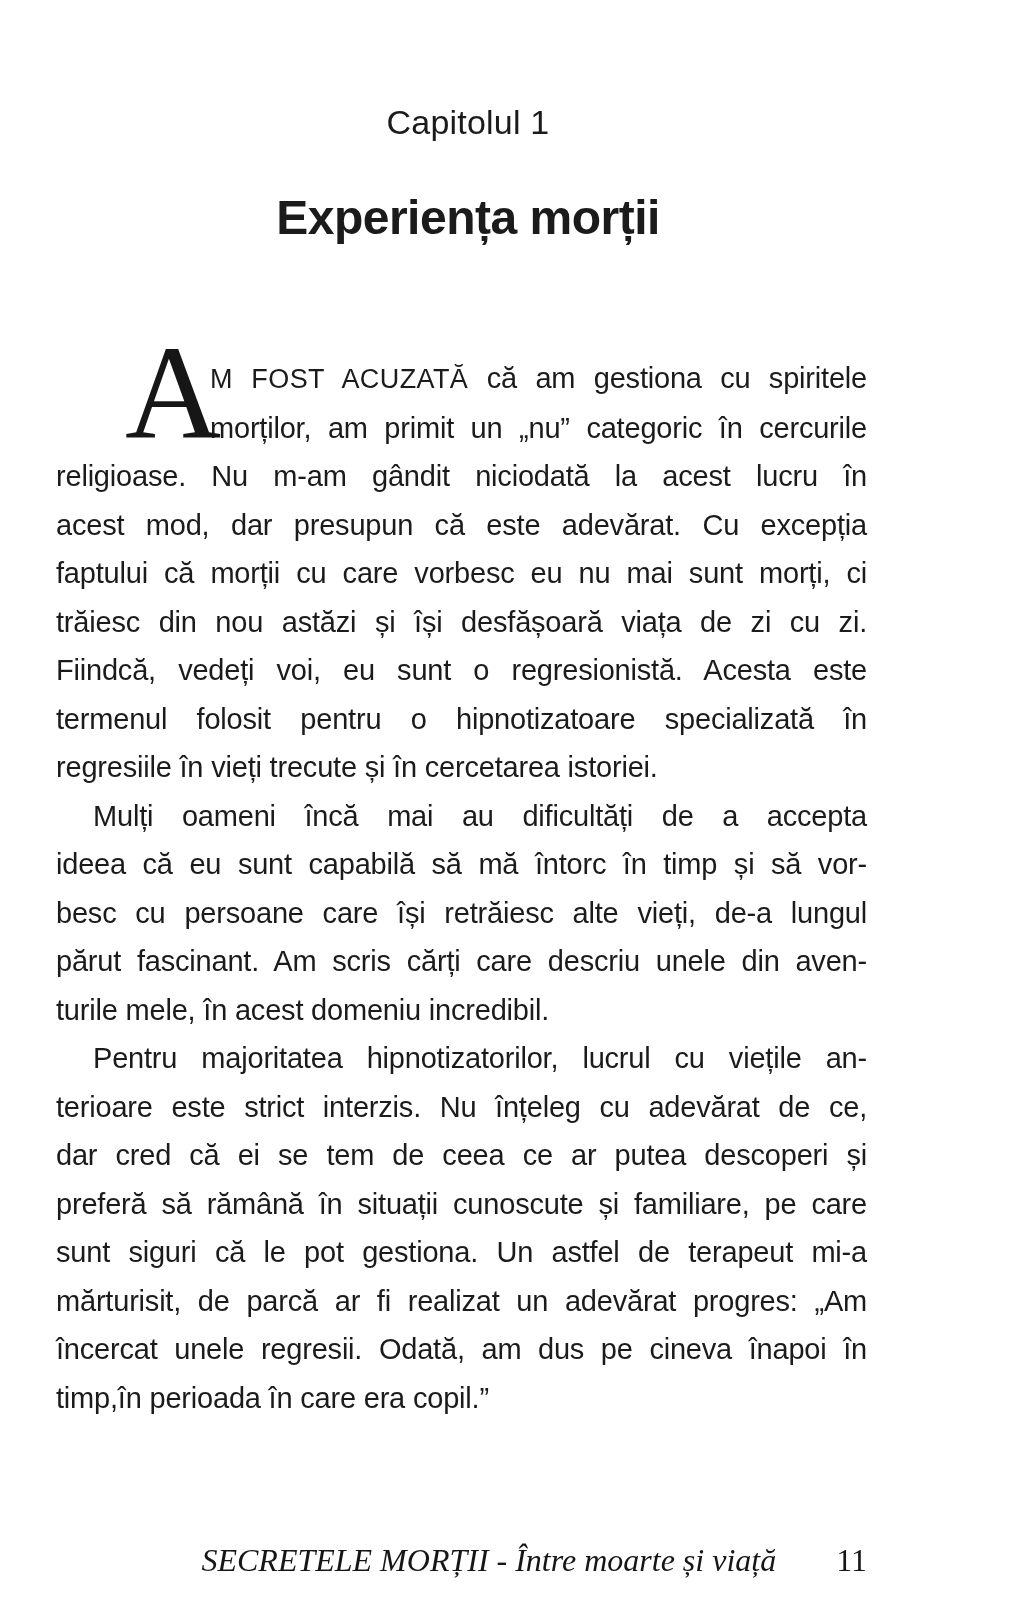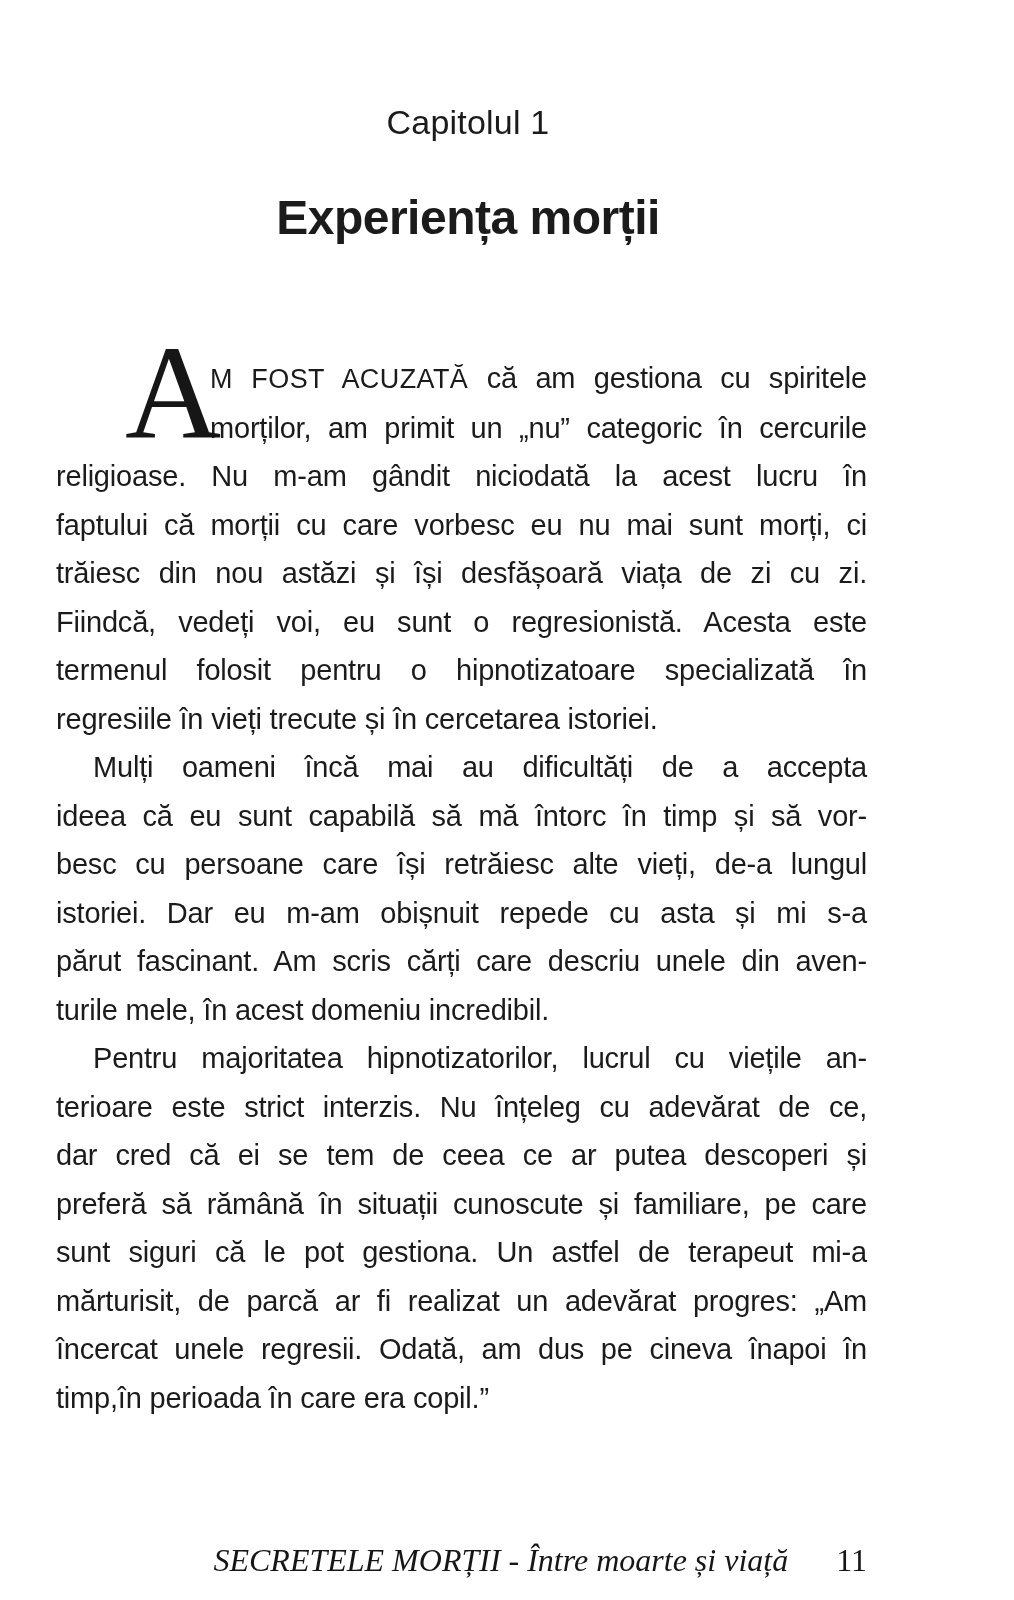--- a/index.html
+++ b/index.html
@@ -65,21 +65,21 @@
     letter-spacing: 0.4px;
   }
   .footer {
     position: absolute;
     left: 56px;
     right: 69px;
     bottom: 20px;
     display: flex;
     justify-content: flex-end;
     align-items: baseline;
-    gap: 48px;
+    gap: 60px;
     font-family: "Liberation Serif", "DejaVu Serif", serif;
     font-size: 32px;
     line-height: 40px;
     color: #161616;
   }
   .footer-title { font-style: italic; }
   .page-number { font-style: normal; margin-top: 12px; }
 </style>
 </head>
 <body>
@@ -90,32 +90,32 @@
 
   <h1 class="chapter-title">Experiența morții</h1>
 
   <div class="body-text">
 
     <div class="para">
       <span class="dropcap">A</span>
       <div class="line dc-indent"><span class="lead-in">M FOST ACUZATĂ </span><span>că am gestiona cu spiritele</span></div>
       <div class="line dc-indent">morților, am primit un „nu” categoric în cercurile</div>
       <div class="line">religioase. Nu m-am gândit niciodată la acest lucru în</div>
+      <div class="line">acest mod, dar presupun că este adevărat. Cu excepția</div>
       <div class="line">faptului că morții cu care vorbesc eu nu mai sunt morți, ci</div>
       <div class="line">trăiesc din nou astăzi și își desfășoară viața de zi cu zi.</div>
       <div class="line">Fiindcă, vedeți voi, eu sunt o regresionistă. Acesta este</div>
       <div class="line">termenul folosit pentru o hipnotizatoare specializată în</div>
       <div class="line last">regresiile în vieți trecute și în cercetarea istoriei.</div>
     </div>
 
     <div class="para">
       <div class="line indent">Mulți oameni încă mai au dificultăți de a accepta</div>
       <div class="line">ideea că eu sunt capabilă să mă întorc în timp și să vor-</div>
       <div class="line">besc cu persoane care își retrăiesc alte vieți, de-a lungul</div>
-      <div class="line">istoriei. Dar eu m-am obișnuit repede cu asta și mi s-a</div>
       <div class="line">părut fascinant. Am scris cărți care descriu unele din aven-</div>
       <div class="line last">turile mele, în acest domeniu incredibil.</div>
     </div>
 
     <div class="para">
       <div class="line indent">Pentru majoritatea hipnotizatorilor, lucrul cu viețile an-</div>
       <div class="line">terioare este strict interzis. Nu înțeleg cu adevărat de ce,</div>
       <div class="line">dar cred că ei se tem de ceea ce ar putea descoperi și</div>
       <div class="line">preferă să rămână în situații cunoscute și familiare, pe care</div>
       <div class="line">sunt siguri că le pot gestiona. Un astfel de terapeut mi-a</div>

